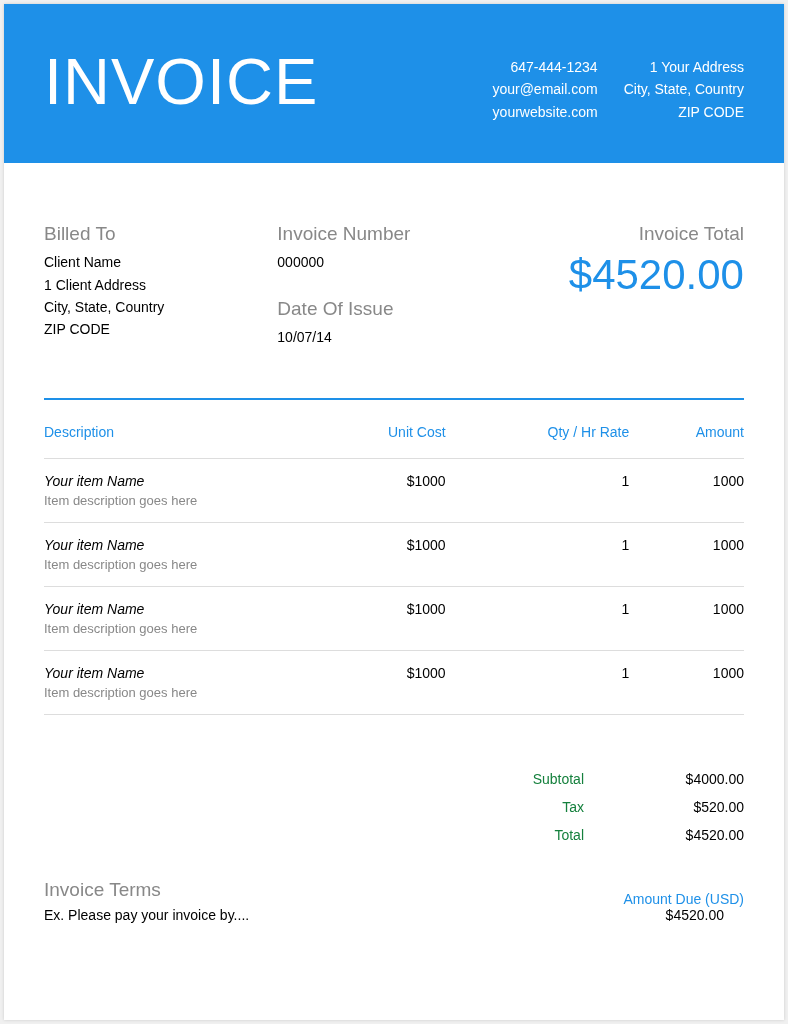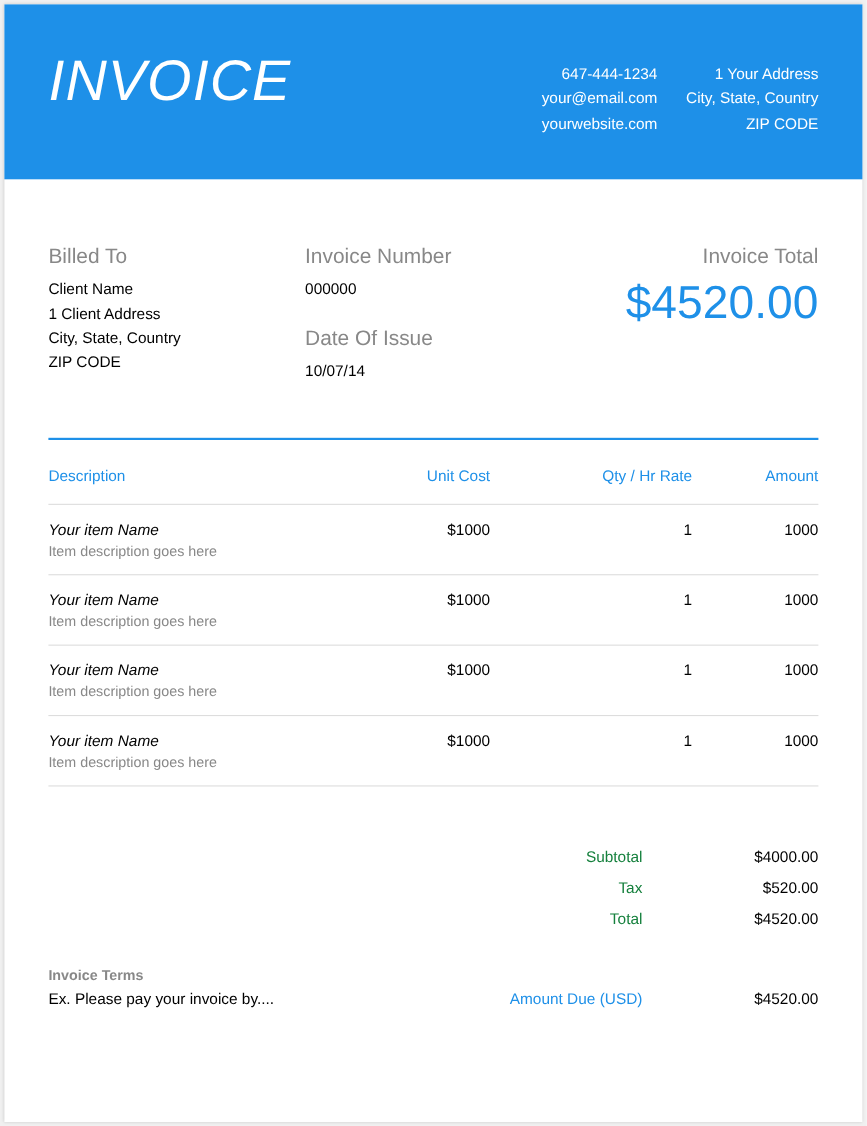--- a/index.html
+++ b/index.html
@@ -18,24 +18,23 @@
 }
 .header {
   background: #1e90e8;
   color: #fff;
   padding: 40px 40px 40px 40px;
   display: flex;
   justify-content: space-between;
   align-items: flex-start;
 }
 .header-title {
-  font-size: 52px;
+  font-size: 65px;
   font-weight: 400;
   letter-spacing: 1px;
-  font-style: italic;
 }
 .header-right {
   display: flex;
   gap: 26px;
   font-size: 14px;
   line-height: 1.6;
   padding-top: 12px;
 }
 .header-col { text-align: right; }
 .content {
@@ -110,25 +109,26 @@
   color: #000;
   padding-left: 39px;
 }
 .terms-section {
   margin-top: 30px;
   display: flex;
   justify-content: space-between;
   align-items: flex-end;
 }
 .terms-left { flex: 1; }
-.terms-label { color: #888; font-size: 13px; margin-bottom: 6px; font-weight: bold; }
+.terms-label { color: #888; font-size: 19px; margin-bottom: 6px; }
 .terms-text { font-size: 14px; color: #000; }
 .due-row {
   display: flex;
   font-size: 14px;
+  flex-direction: column;
 }
 .due-label {
   color: #1e90e8;
   width: 180px;
   text-align: right;
 }
 .due-value {
   width: 160px;
   text-align: right;
   color: #000;

